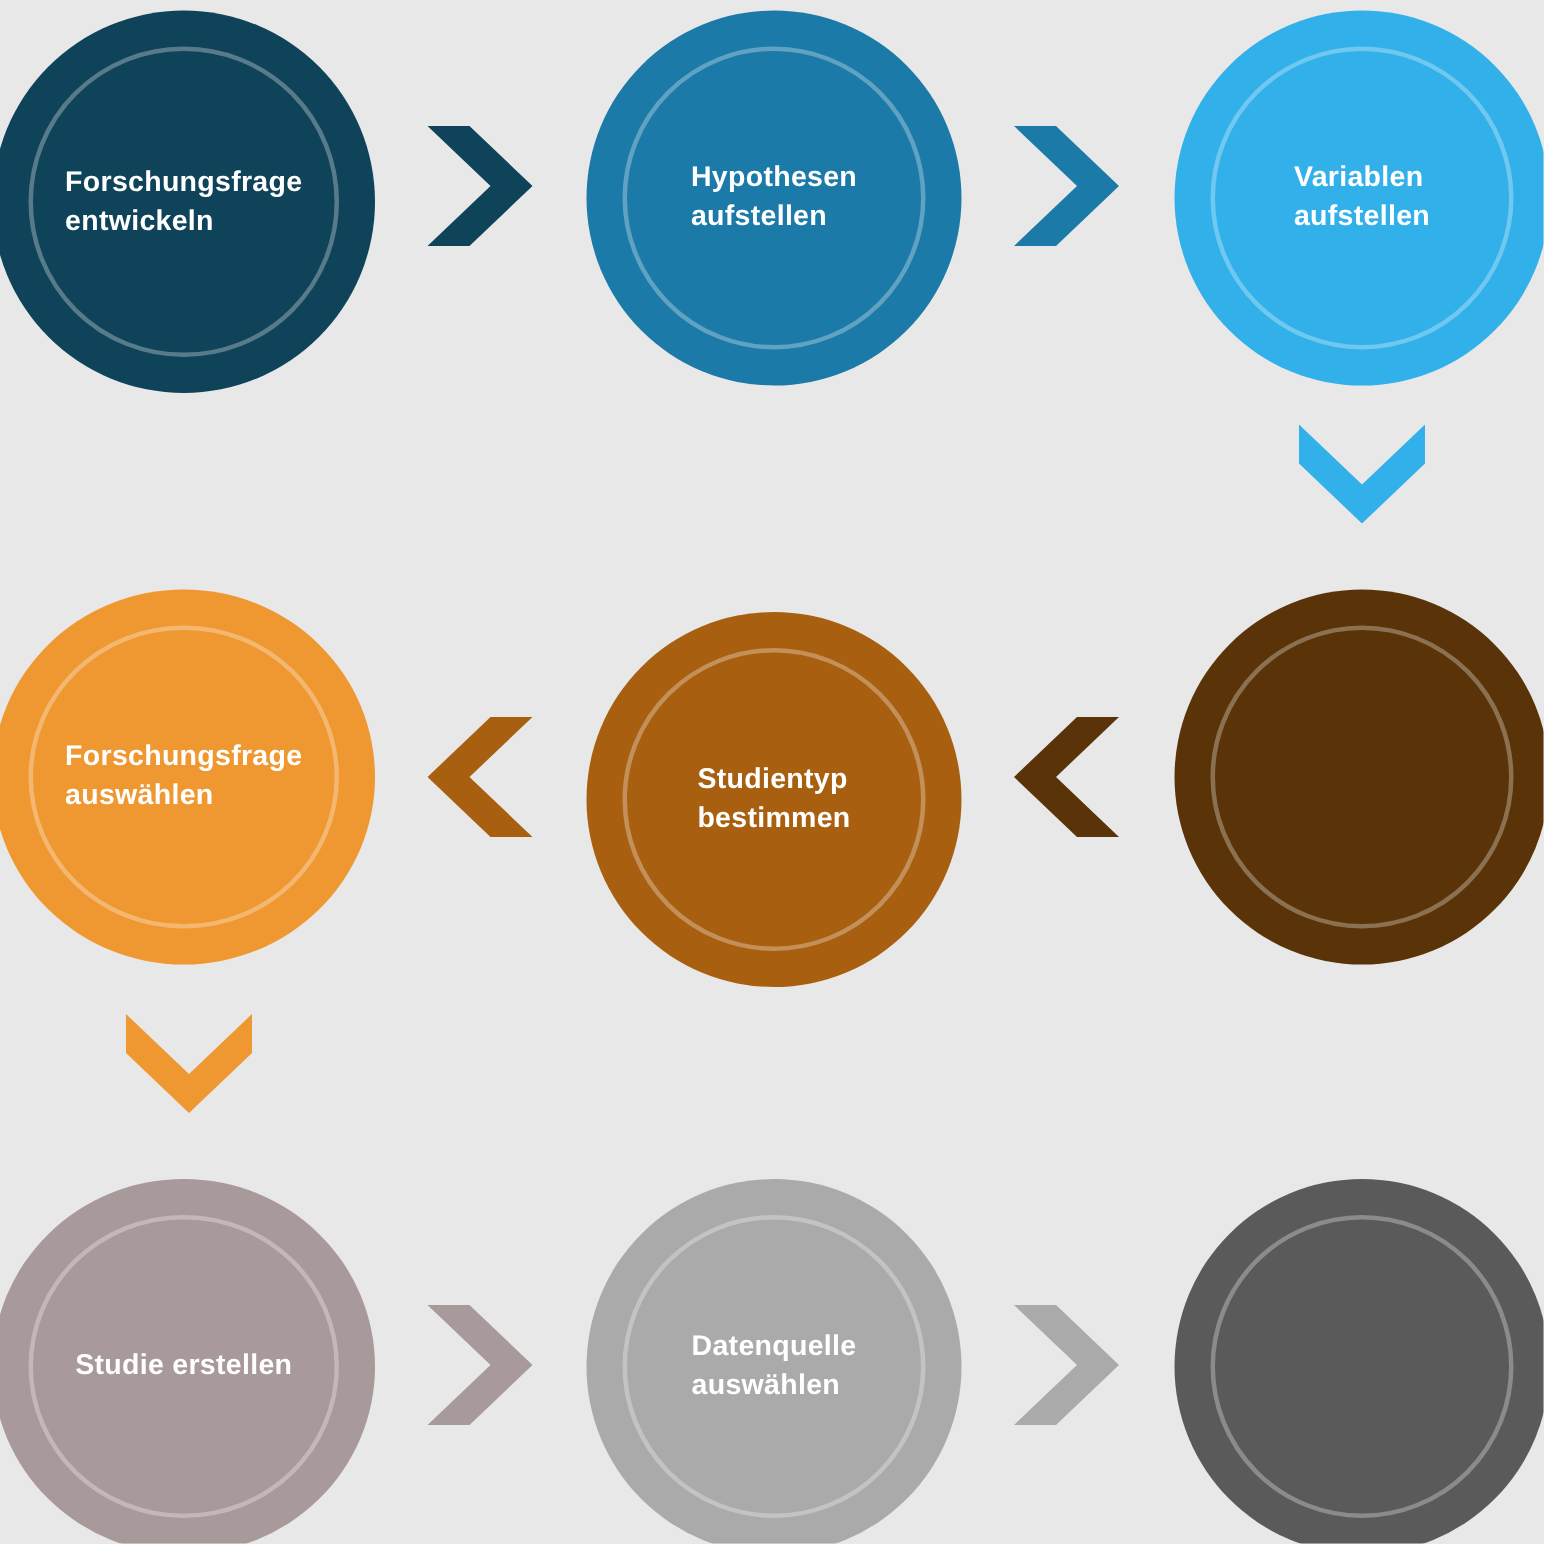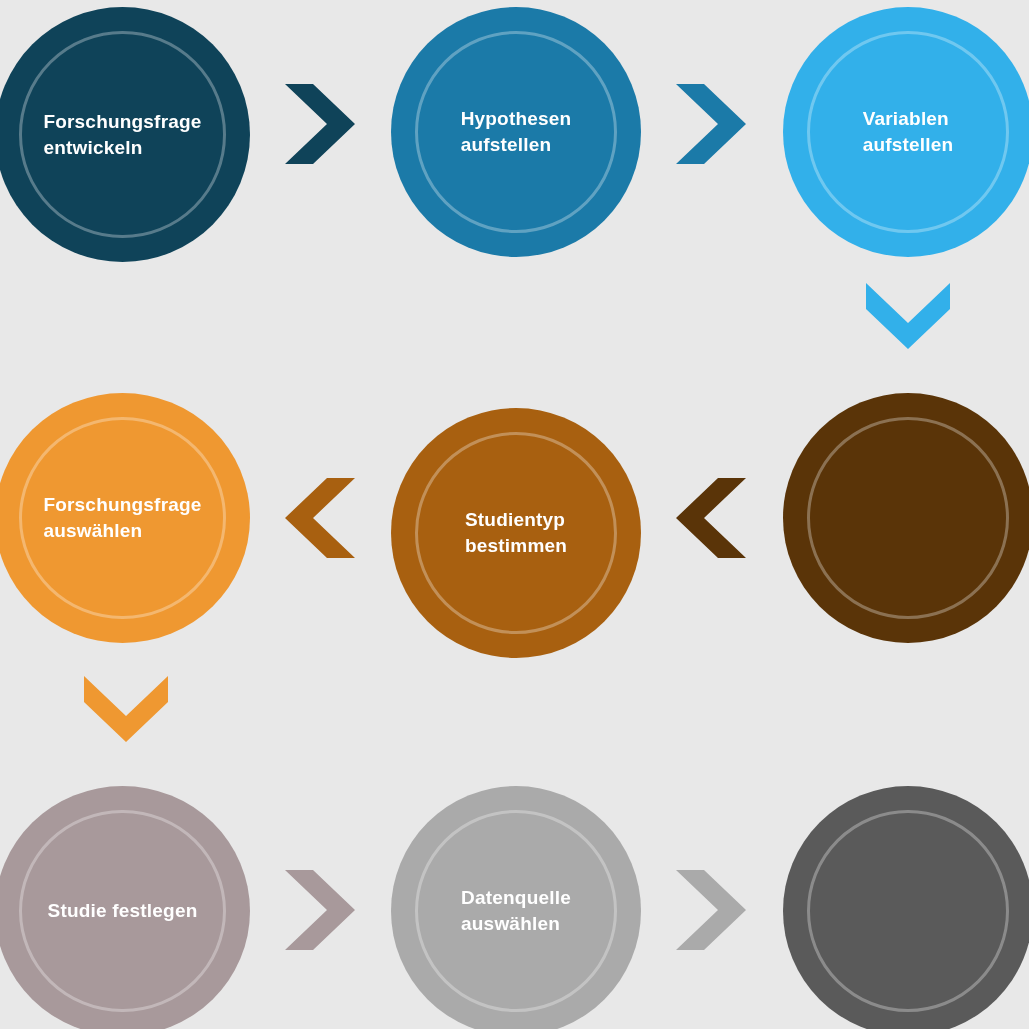--- a/index.html
+++ b/index.html
@@ -129,21 +129,21 @@
   </div>
 
   <div class="chev" style="left:84px; top:676px; width:84px; height:66px;">
     <svg viewBox="0 0 84 66">
       <polygon points="0,0 0,26 42,66 84,26 84,0 42,40" fill="#ef9831"></polygon>
     </svg>
   </div>
 
   <div class="node" style="left: -5px; top: 786px; width: 255px; height: 250px; background: rgb(168, 153, 155);">
     <span class="ring"></span>
-    <span class="label">Studie festlegen</span>
+    <span class="label">Studie erstellen</span>
   </div>
 
   <div class="chev" style="left:285px; top:870px; width:70px; height:80px;">
     <svg viewBox="0 0 70 80">
       <polygon points="0,0 28,0 70,40 28,80 0,80 42,40" fill="#a8999b"></polygon>
     </svg>
   </div>
 
   <div class="node" style="left: 391px; top: 786px; width: 250px; height: 250px; background: rgb(170, 170, 170);">
     <span class="ring"></span>

